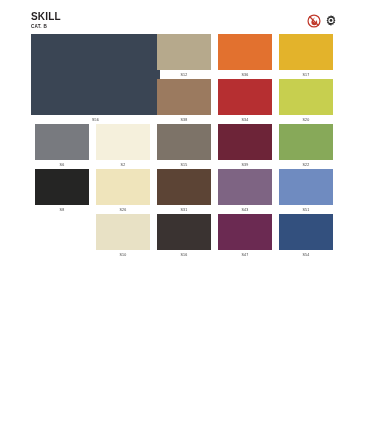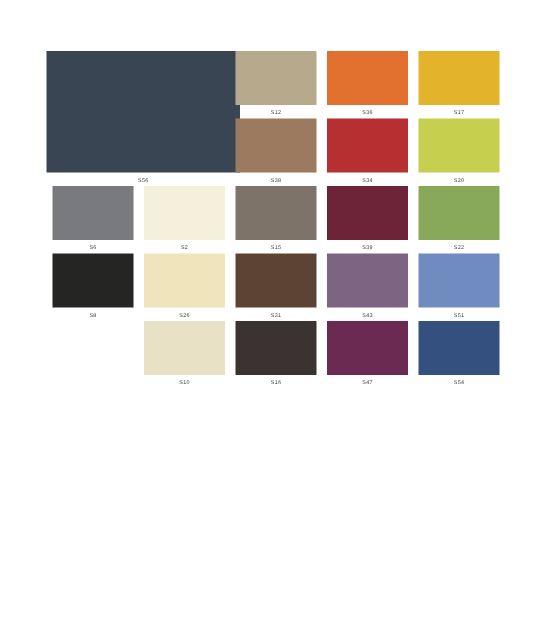--- a/index.html
+++ b/index.html
@@ -103,20 +103,43 @@
     margin-top: 3.4px;
     line-height: 5px;
     font-weight: normal;
   }
 </style>
 </head>
 <body>
 
 <div class="page">
 
+  <div class="header">
+    <div class="title-block">
+      <div class="title">SKILL</div>
+      <div class="subtitle">CAT. B</div>
+    </div>
+
+    <div class="icon-group">
+      <span class="icon-slot">
+        <svg viewBox="0 0 24 24" width="14" height="14">
+          <circle cx="12" cy="12" r="10.2" fill="none" stroke="#c0392b" stroke-width="2.1"></circle>
+          <path d="M12.6 5.6c.6 2.2-.9 3.1-1.6 4.4-.8 1.4-.6 2.9.4 3.9 .9 .9 2.5 1 3.5 .1 1.1-1 1.2-2.6 .5-4 1.6 1.4 2.4 3.4 2 5.3-.5 2.4-2.7 4-5.1 3.9-2.6-.1-4.7-2.2-4.8-4.8-.1-2.5 1.5-3.8 2.8-5.3 1-1.2 1.9-2.3 2.3-3.5z" fill="#c0392b"></path>
+          <line x1="4.8" y1="4.8" x2="19.2" y2="19.2" stroke="#c0392b" stroke-width="2.1" stroke-linecap="round"></line>
+        </svg>
+      </span>
+      <span class="icon-slot">
+        <svg viewBox="0 0 24 24" width="14" height="14">
+          <path fill="#2b2b2b" d="M12 1.6l1.5 2.1 2.5-.7.4 2.6 2.5.8-1 2.4 1.8 1.9-1.8 1.9 1 2.4-2.5.8-.4 2.6-2.5-.7L12 20.4l-1.5-2.1-2.5.7-.4-2.6-2.5-.8 1-2.4L4.3 11.3 6.1 9.4l-1-2.4 2.5-.8.4-2.6 2.5.7L12 1.6z"></path>
+          <circle cx="12" cy="11" r="4.5" fill="#ffffff"></circle>
+          <circle cx="12" cy="11" r="2.3" fill="#2b2b2b"></circle>
+        </svg>
+      </span>
+    </div>
+  </div>
 
   <div class="grid">
 
     <div class="row tall">
       <div class="cell" style="left:31px;width:129px;">
         <span class="swatch tall" style="background:#3a4554;"></span>
         <span class="label">S56</span>
       </div>
       <div class="cell" style="left:157px;width:54px;">
         <span class="swatch" style="background:#b6a98c;"></span>

